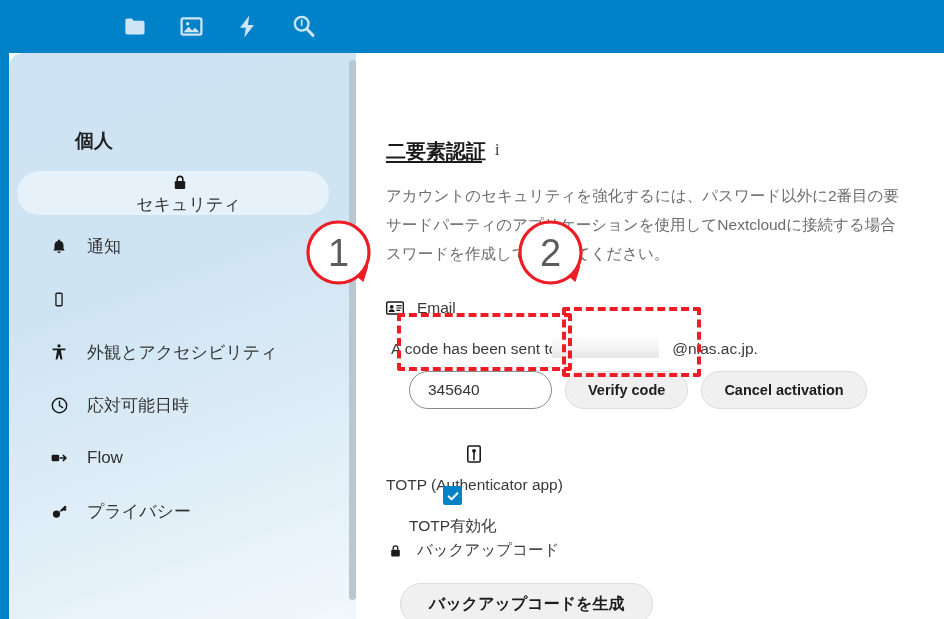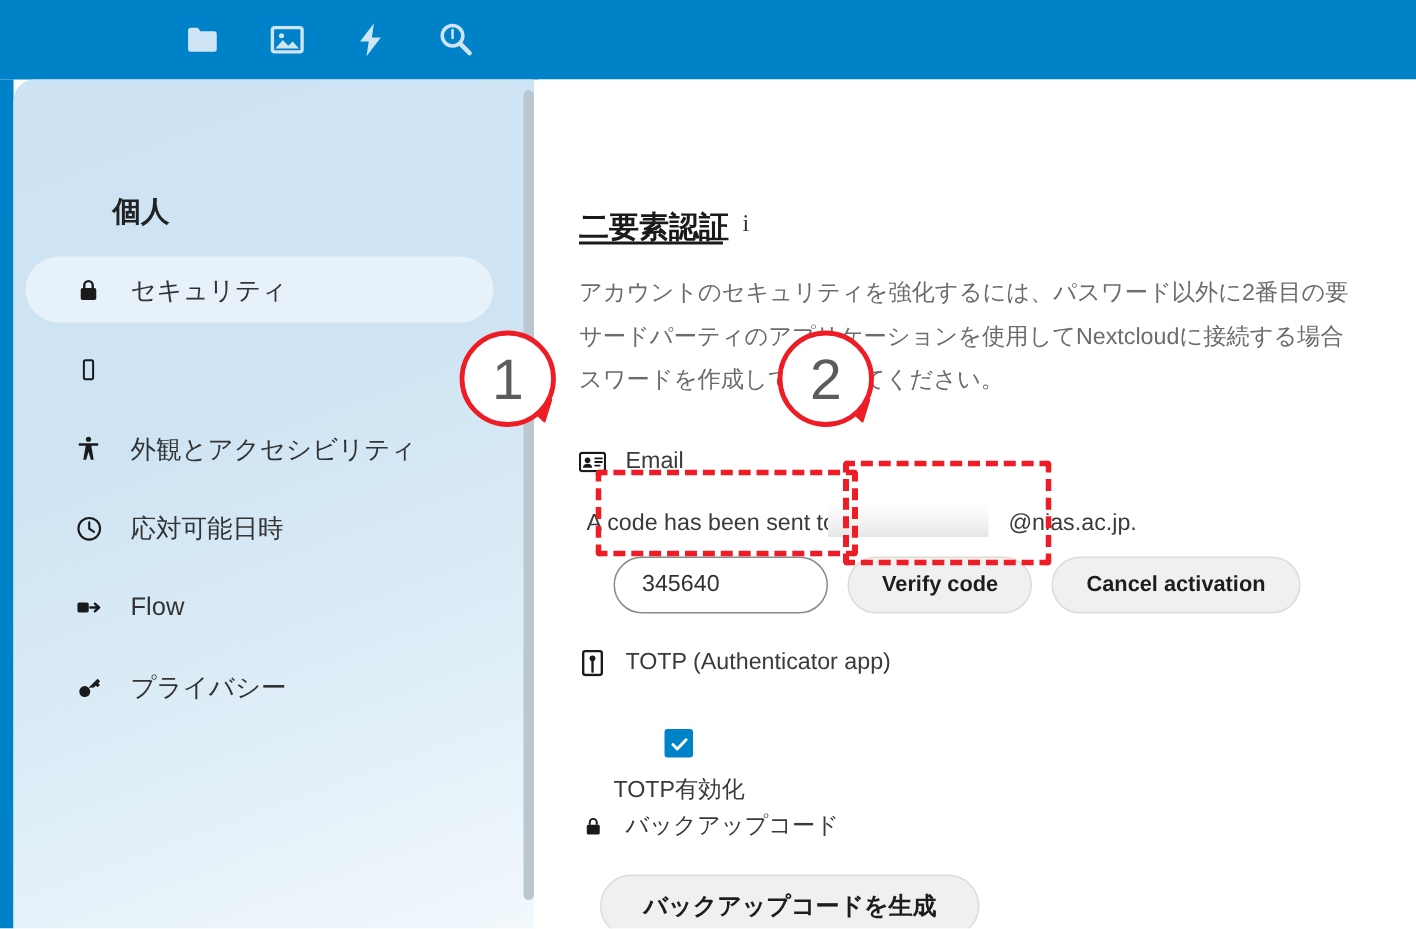--- a/index.html
+++ b/index.html
@@ -60,21 +60,21 @@
   .sb-list { position: absolute; left: 0; top: 118px; width: 347px; }
   .sb-item {
     position: relative;
     height: 44px; margin-bottom: 9px;
     display: flex; align-items: center;
     padding-left: 31px;
     cursor: pointer;
     border-radius: 22px;
     margin-left: 8px; margin-right: 27px;
   }
-  .sb-item.active { background: #e6f1f9; }
+  .sb-item.active { background: #e6f1f9; flex-direction: column; }
   .sb-ico {
     width: 22px; height: 22px; flex: 0 0 22px;
     display: flex; align-items: center; justify-content: center;
     margin-right: 17px;
   }
   .sb-ico svg { display: block; }
   .sb-label {
     font-size: 17px; color: #333333; white-space: nowrap;
   }
   
@@ -116,21 +116,21 @@
   
   .sec-head {
     position: absolute;
     display: flex; align-items: center; gap: 13px;
   }
   .sec-ico { width: 18px; height: 18px; display: flex; align-items: center; justify-content: center; }
   .sec-ico svg { display: block; }
   .sec-label { font-size: 15.5px; color: #3a3a3a; white-space: nowrap; }
 
   #email-head { left: 27px; top: 246px; }
-  #totp-head  { left: 27px; top: 380px; }
+  #totp-head  { left: 27px; top: 392px; flex-direction: column; }
   #backup-head{ left: 27px; top: 487px; }
 
   .code-sent {
     position: absolute; left: 32px; top: 287px;
     font-size: 15.5px; color: #3a3a3a; white-space: nowrap;
   }
   .redact {
     position: absolute; left: 193px; top: 283px;
     width: 107px; height: 22px;
     background: linear-gradient(180deg,#fdfdfd 0%, #f2f2f2 60%, #e6e6e6 100%);
@@ -238,20 +238,29 @@
       <div class="sb-item active">
         <span class="sb-ico">
           <svg width="18" height="19" viewBox="0 0 24 24" fill="#1a1a1a">
             <path d="M7.2 10V7.6a4.8 4.8 0 0 1 9.6 0V10h-2.1V7.6a2.7 2.7 0 0 0-5.4 0V10z"></path>
             <rect x="5.1" y="10" width="13.8" height="10.6" rx="1.6"></rect>
           </svg>
         </span>
         <span class="sb-label">セキュリティ</span>
       </div>
 
+      <div class="sb-item">
+        <span class="sb-ico">
+          <svg width="18" height="19" viewBox="0 0 24 24" fill="#1a1a1a">
+            <path d="M12 2.6a1.5 1.5 0 0 1 1.5 1.5v.6A5.9 5.9 0 0 1 18 10.4v4.3l1.6 2.6H4.4L6 14.7v-4.3a5.9 5.9 0 0 1 4.5-5.7v-.6A1.5 1.5 0 0 1 12 2.6z"></path>
+            <path d="M9.8 18.6h4.4a2.2 2.2 0 0 1-4.4 0z"></path>
+          </svg>
+        </span>
+        <span class="sb-label">通知</span>
+      </div>
 
       <div class="sb-item">
         <span class="sb-ico">
           <svg width="16" height="19" viewBox="0 0 24 24">
             <rect x="7.4" y="2.6" width="9.2" height="18.8" rx="1.6" fill="none" stroke="#1a1a1a" stroke-width="2"></rect>
           </svg>
         </span>
       </div>
 
 

